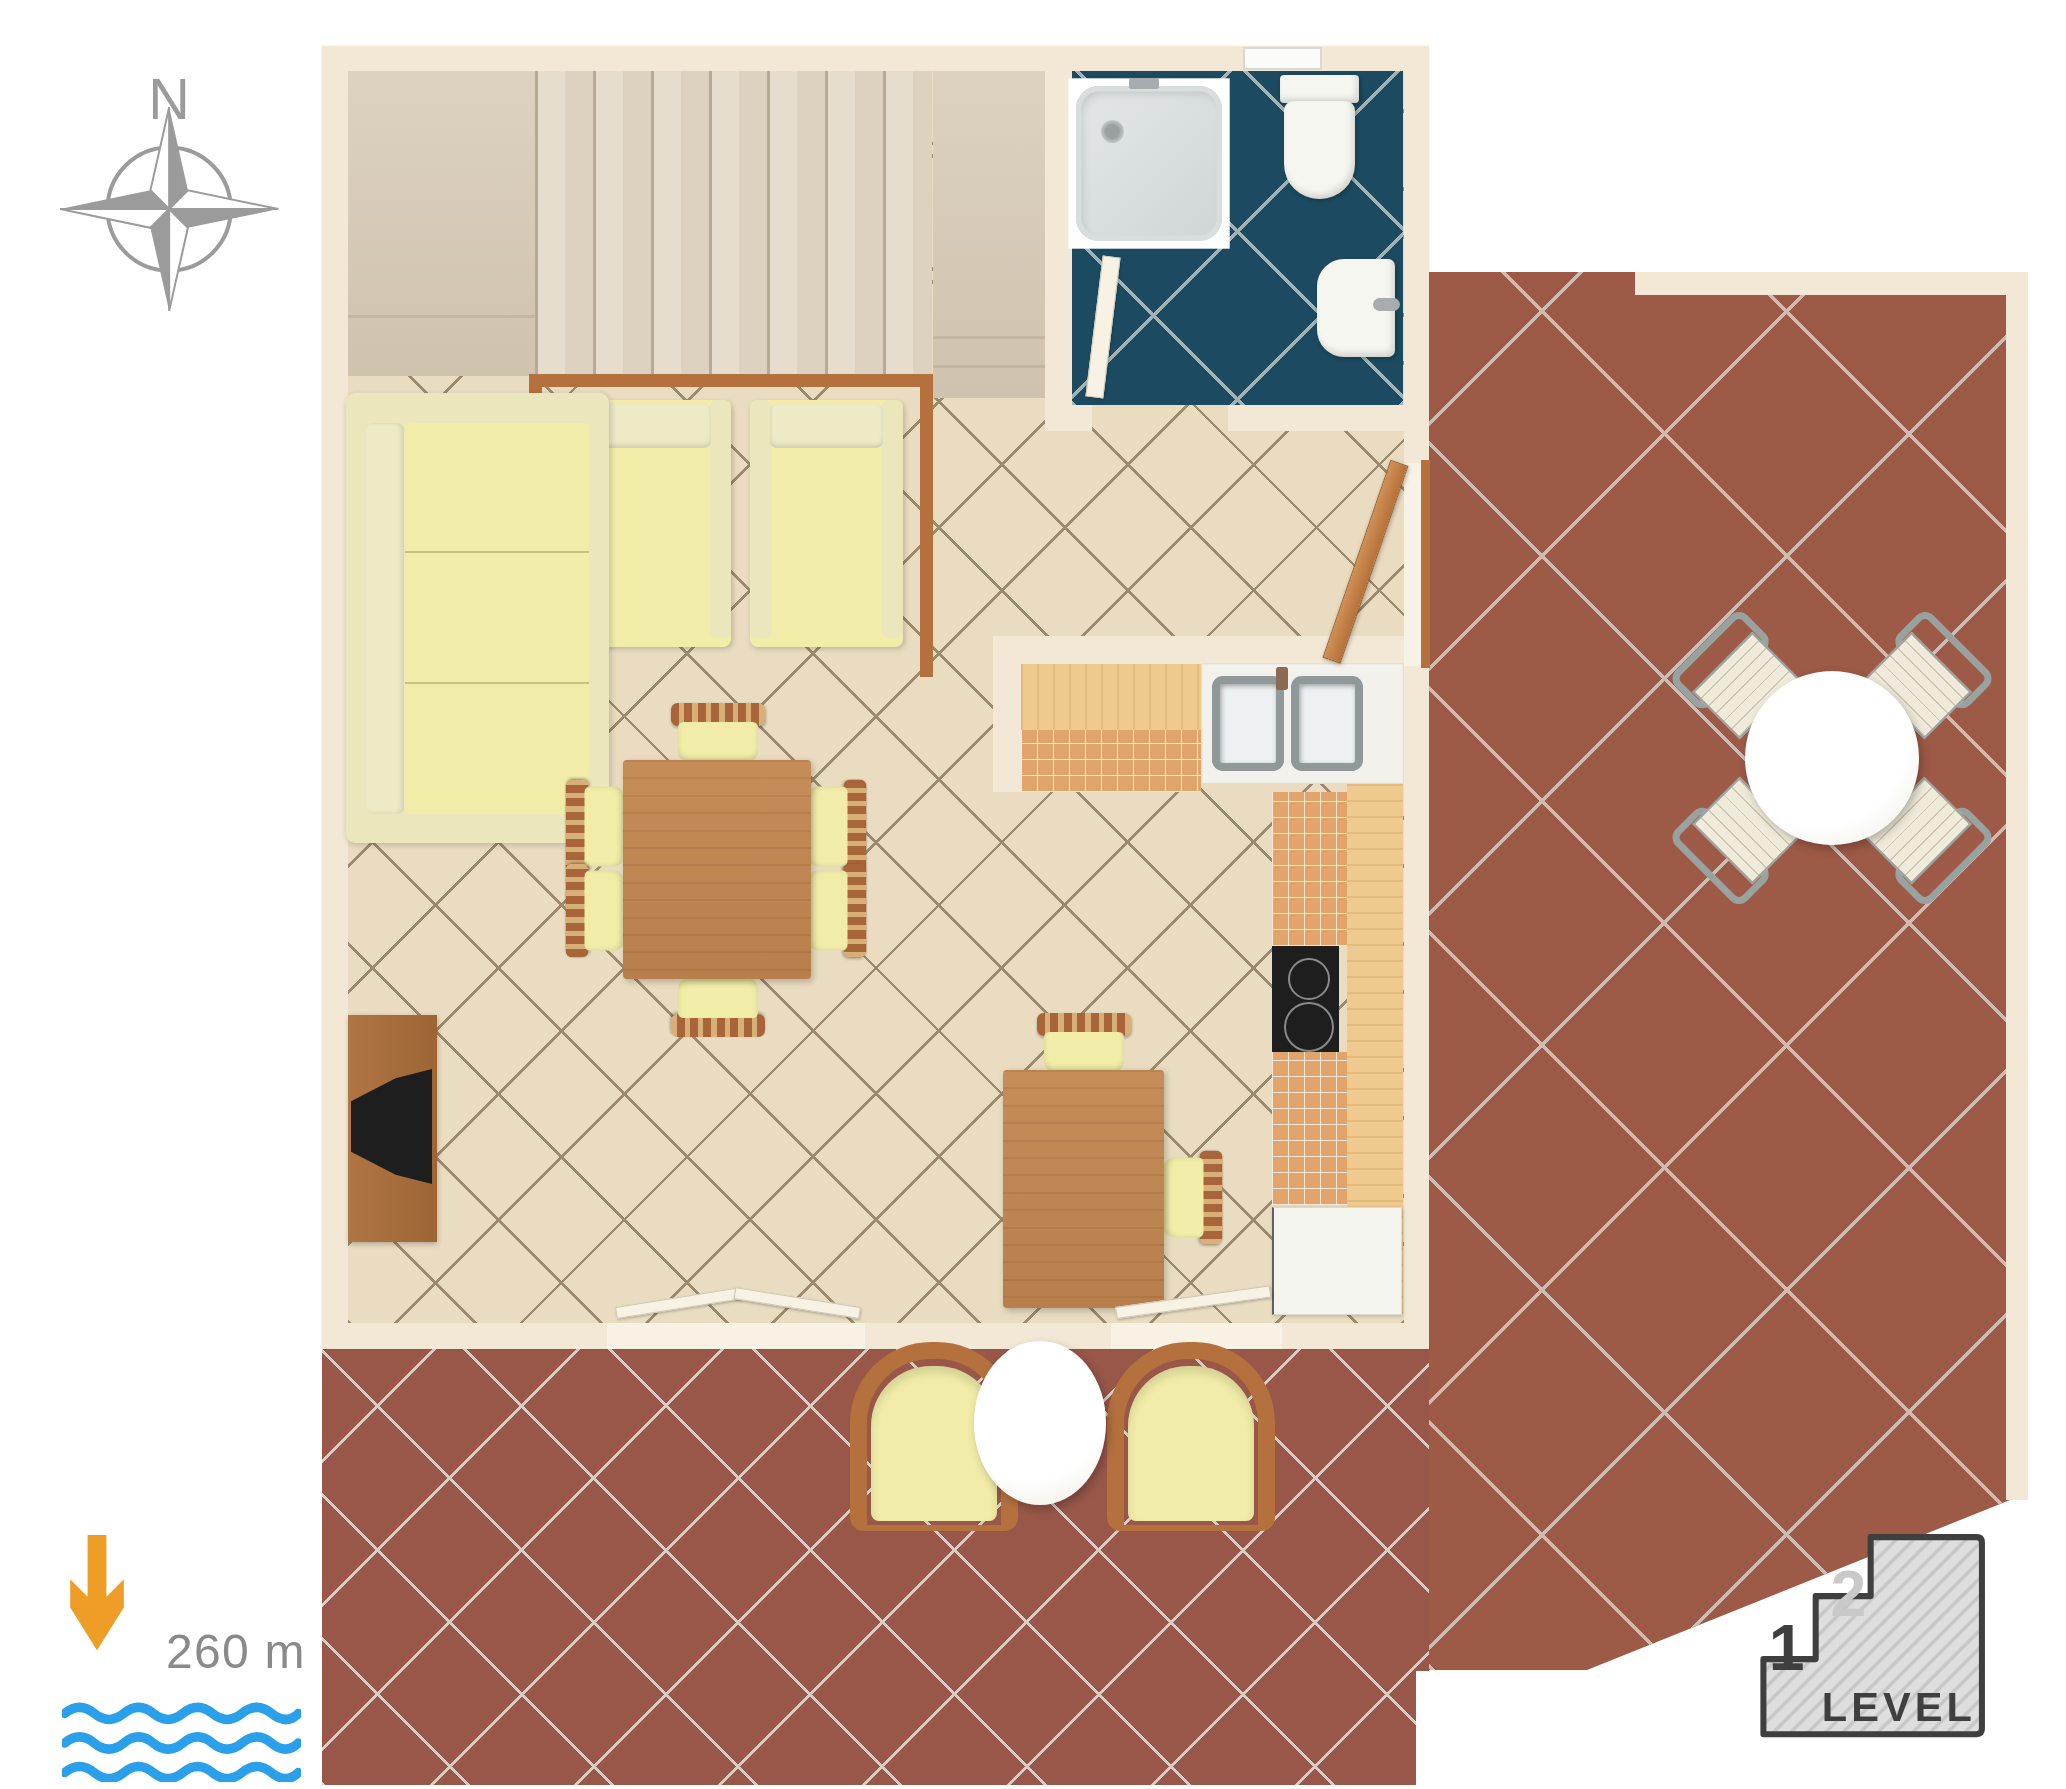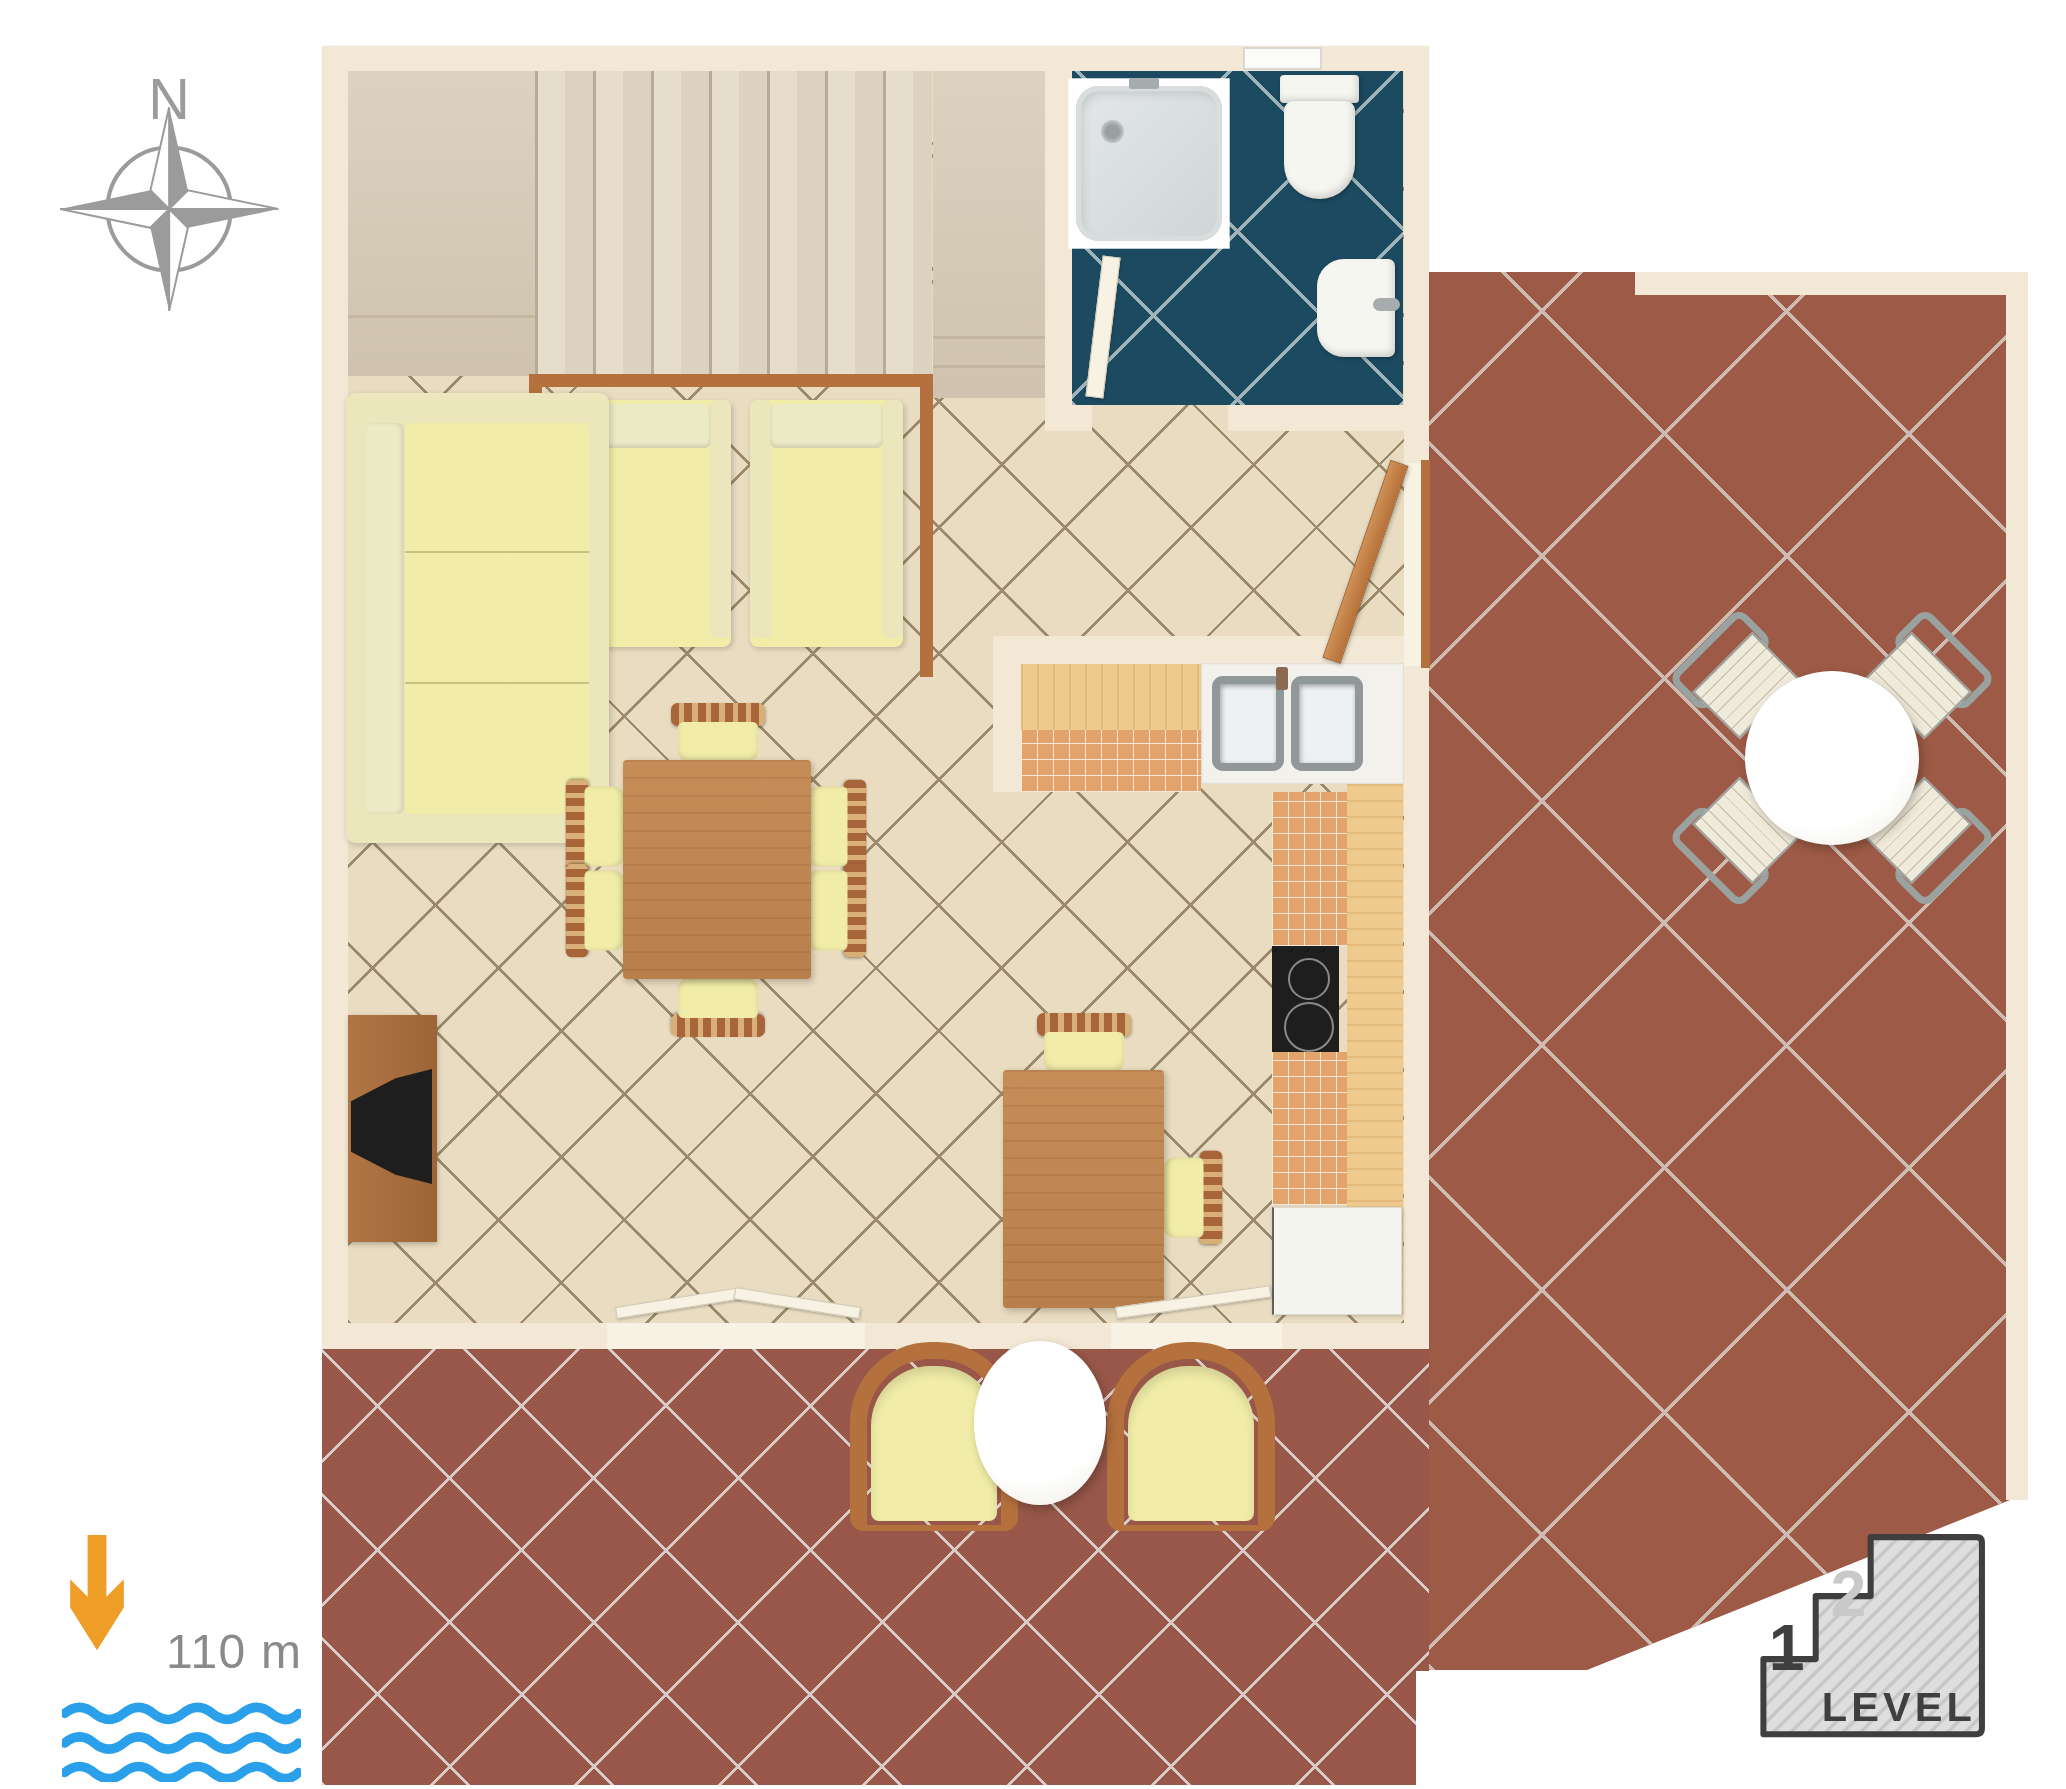--- a/index.html
+++ b/index.html
@@ -263,21 +263,21 @@
     <polygon points="163,404 163,252 135,280" fill="var(--compass_gray)"></polygon>
     <polygon points="163,404 163,252 191,280" fill="#ffffff" stroke="var(--compass_gray)" stroke-width="3"></polygon>
 
     <polygon points="0,252 163,252 135,224" fill="var(--compass_gray)"></polygon>
     <polygon points="0,252 163,252 135,280" fill="#ffffff" stroke="var(--compass_gray)" stroke-width="3"></polygon>
   </svg>
 
   <svg class="abs" style="left:62px;top:1535px" width="70" height="122" viewBox="0 0 104 182">
     <path d="M38 0 H66 V92 L92 66 L92 108 L52 172 L12 108 L12 66 L38 92 Z" fill="var(--arrow)"></path>
   </svg>
-  <div class="abs dist-label" style="left:166px;top:1624px">110 m</div>
+  <div class="abs dist-label" style="left:166px;top:1624px">260 m</div>
   <svg class="abs" style="left:62px;top:1700px" width="239" height="82" viewBox="0 0 356 122">
     <path d="M4 20 Q26 2 48 20 T92 20 T136 20 T180 20 T224 20 T268 20 T312 20 T352 20" fill="none" stroke="var(--wave)" stroke-width="14" stroke-linecap="round"></path>
     <path d="M4 64 Q26 46 48 64 T92 64 T136 64 T180 64 T224 64 T268 64 T312 64 T352 64" fill="none" stroke="var(--wave)" stroke-width="14" stroke-linecap="round"></path>
     <path d="M4 108 Q26 90 48 108 T92 108 T136 108 T180 108 T224 108 T268 108 T312 108 T352 108" fill="none" stroke="var(--wave)" stroke-width="14" stroke-linecap="round"></path>
   </svg>
 
   <svg class="abs" style="left:1750px;top:1529px" width="244" height="216" viewBox="0 0 364 322">
     <defs>
       <pattern id="hatch" width="26" height="26" patternUnits="userSpaceOnUse">
         <rect width="26" height="26" fill="var(--lvl_fill)"></rect>

